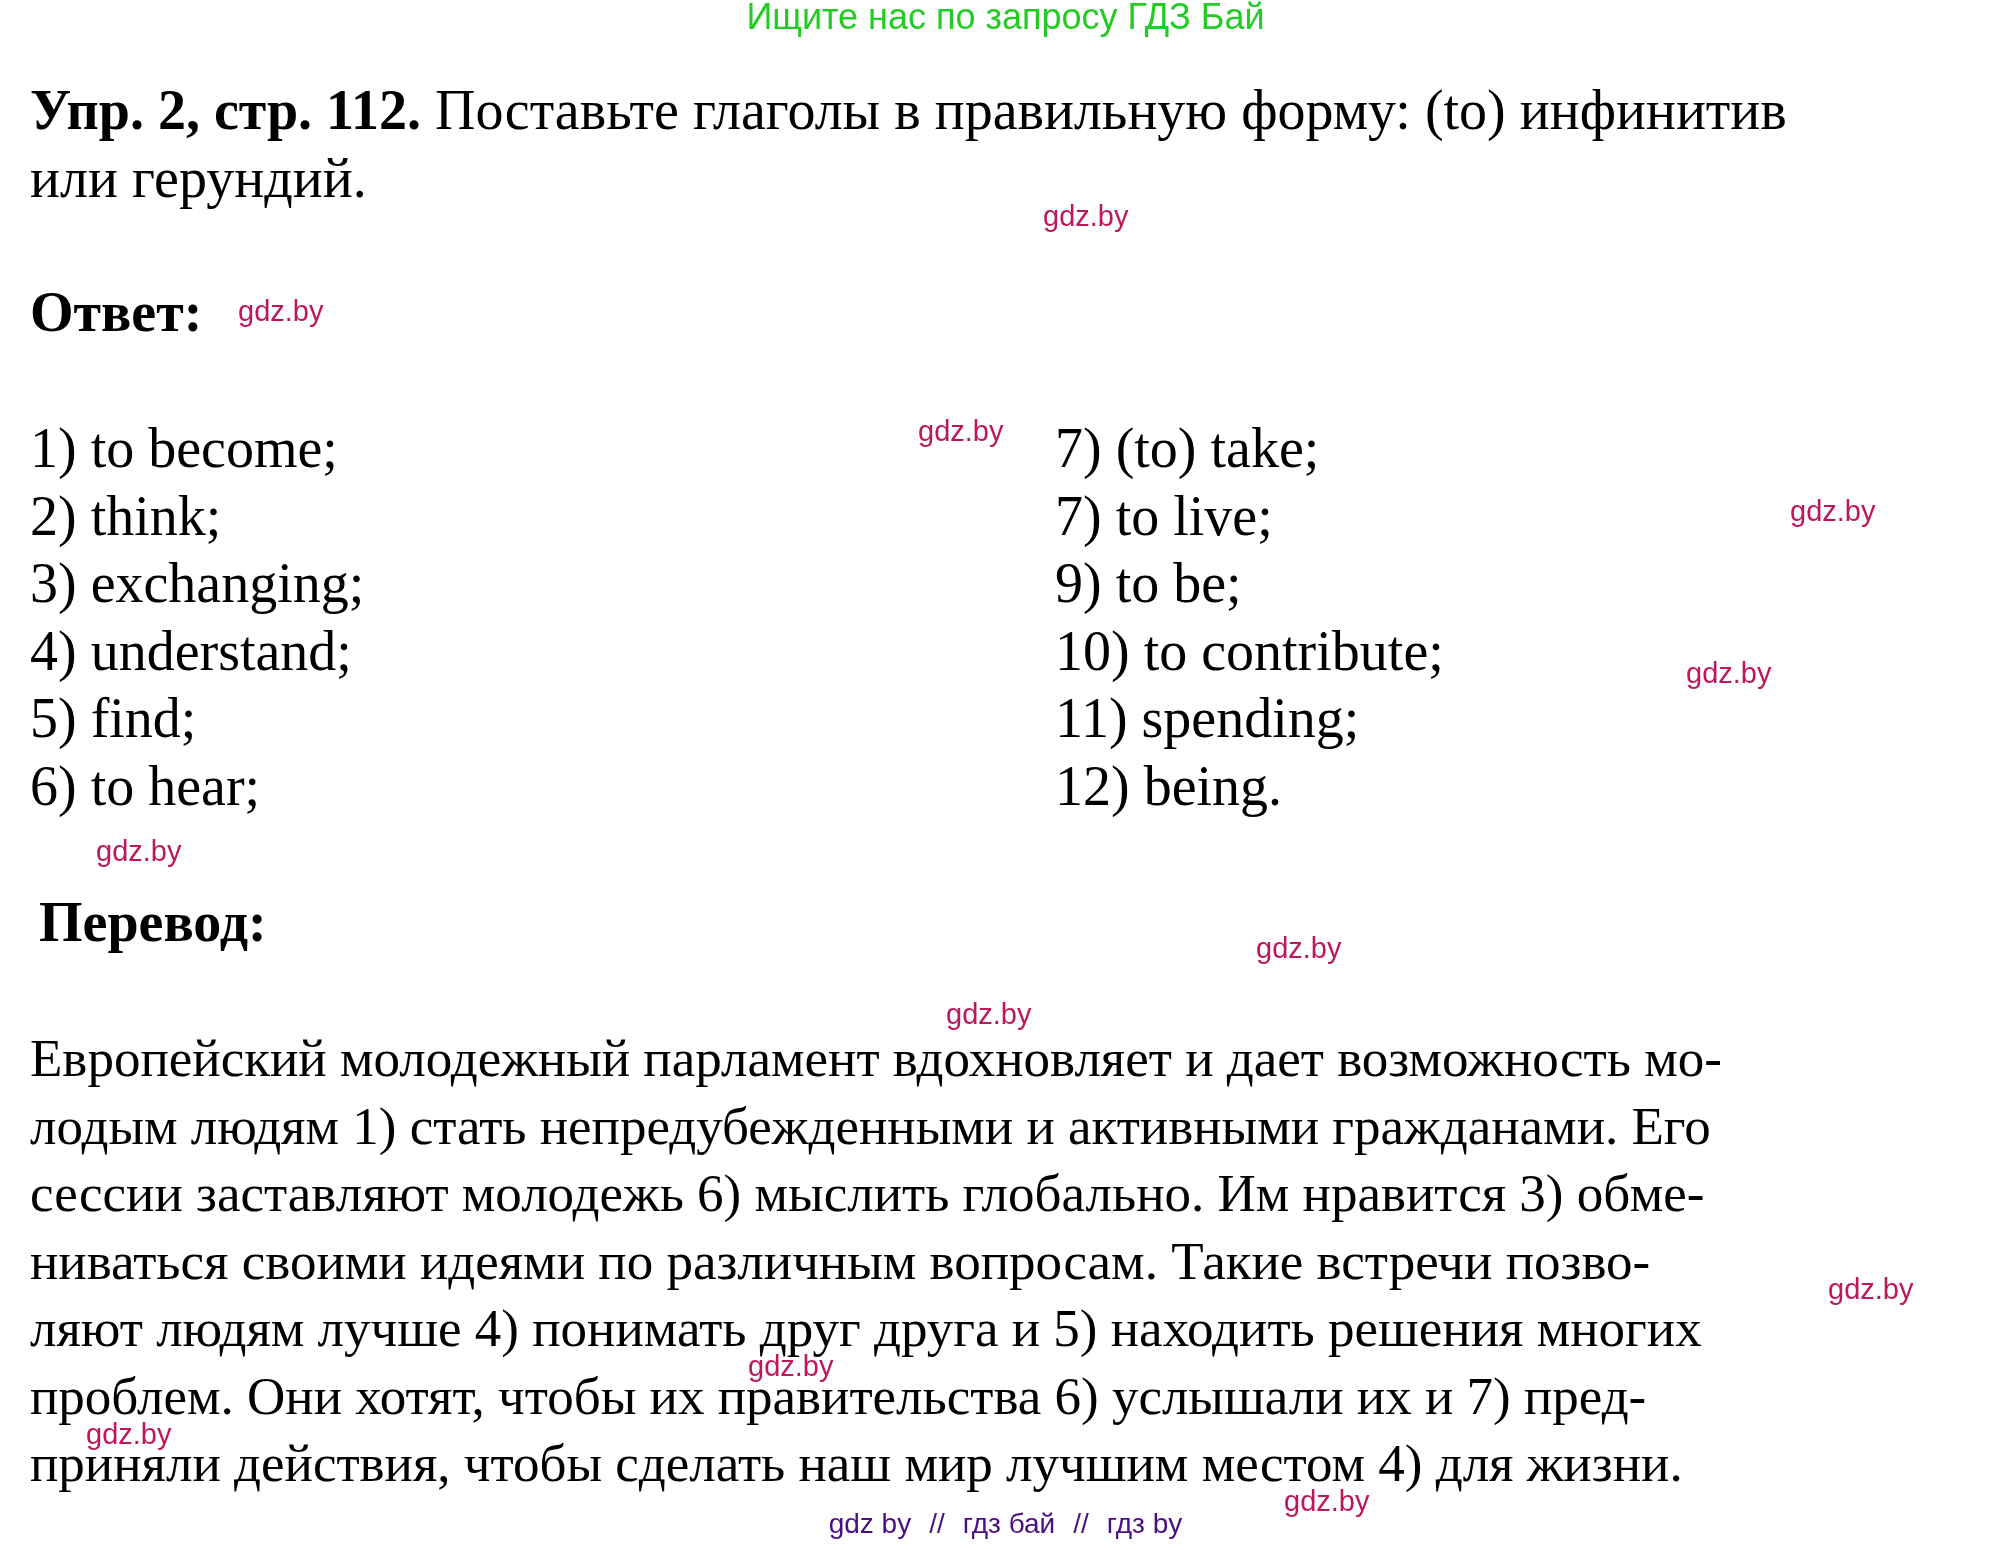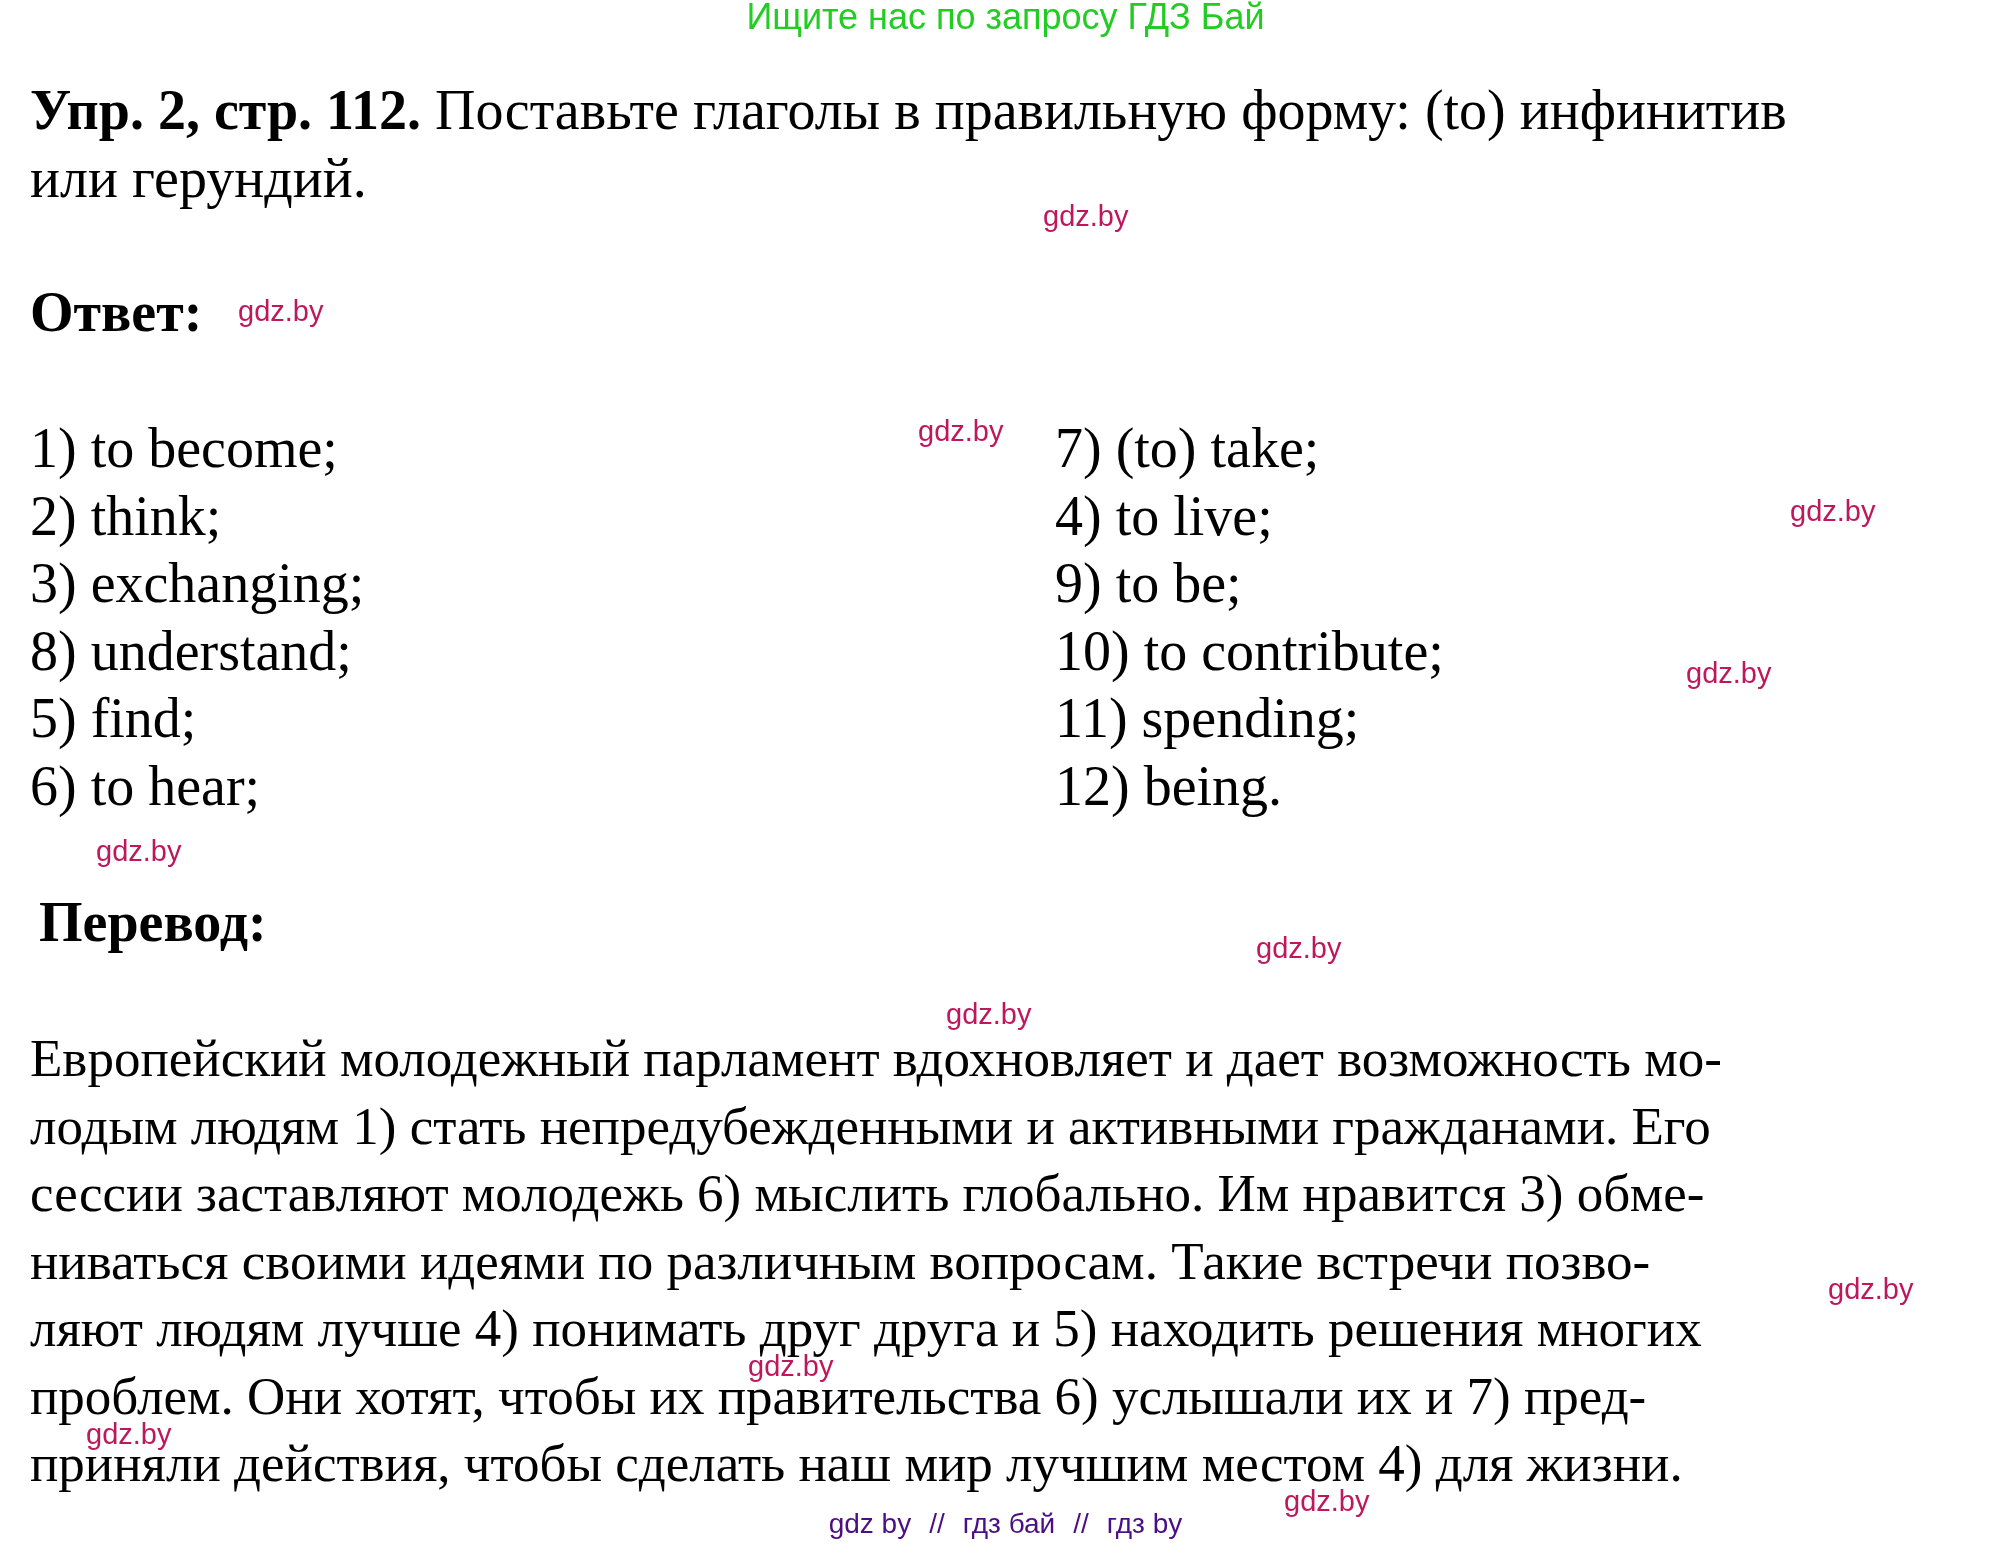--- a/index.html
+++ b/index.html
@@ -27,28 +27,28 @@
   <b>Упр. 2, стр. 112.</b><span> Поставьте глаголы в правильную форму: (to) инфинитив</span><br>
   <span>или герундий.</span>
 </div>
 
 <div class="answer-label">Ответ:</div>
 
 <ul class="list left">
   <li>1) to become;</li>
   <li>2) think;</li>
   <li>3) exchanging;</li>
-  <li>8) understand;</li>
+  <li>4) understand;</li>
   <li>5) find;</li>
   <li>6) to hear;</li>
 </ul>
 
 <ul class="list right">
   <li>7) (to) take;</li>
-  <li>4) to live;</li>
+  <li>7) to live;</li>
   <li>9) to be;</li>
   <li>10) to contribute;</li>
   <li>11) spending;</li>
   <li>12) being.</li>
 </ul>
 
 <div class="translation-label">Перевод:</div>
 
 <div class="translation">
   <div>Европейский молодежный парламент вдохновляет и дает возможность мо-</div>

